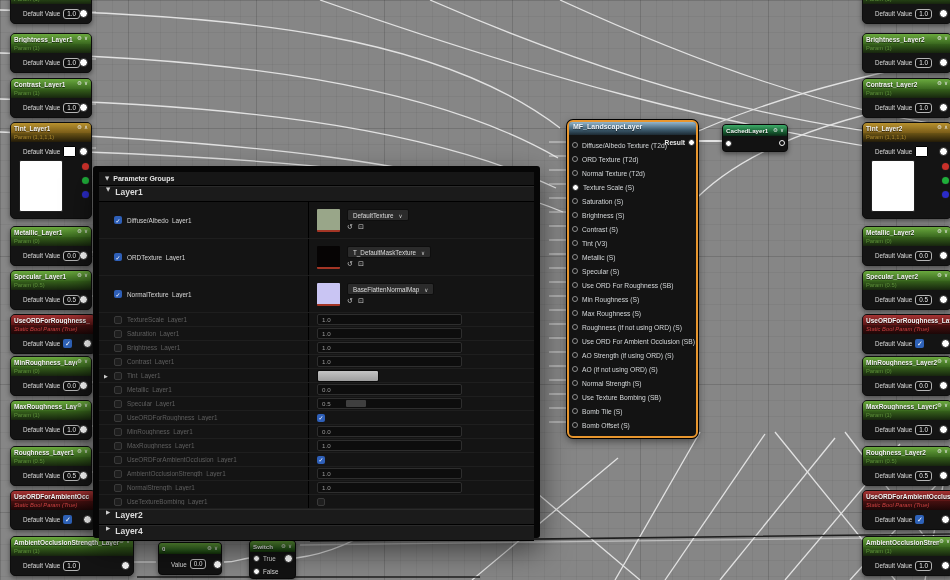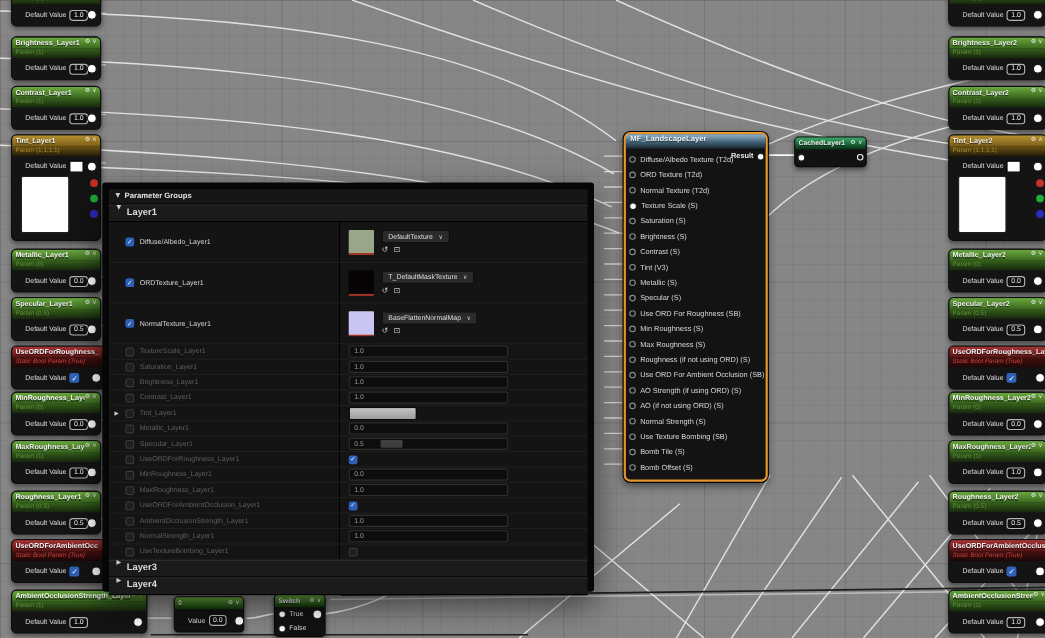--- a/index.html
+++ b/index.html
@@ -1208,25 +1208,25 @@
             <span class="dlab">UseTextureBombing_Layer1</span>
           </div>
           <div class="dval">
 
             <span class="cb off"></span>
           </div>
         </div>
       </div>
     <div>
 
-
         <div class="grouphdr">
           <span class="tri right"></span>
-          <span>Layer3</span>
-        </div>
+          <span>Layer2</span>
+        </div>
+
 
         <div class="grouphdr">
           <span class="tri right"></span>
           <span>Layer4</span>
         </div>
       </div>
   </div>
 
 </div>
 

